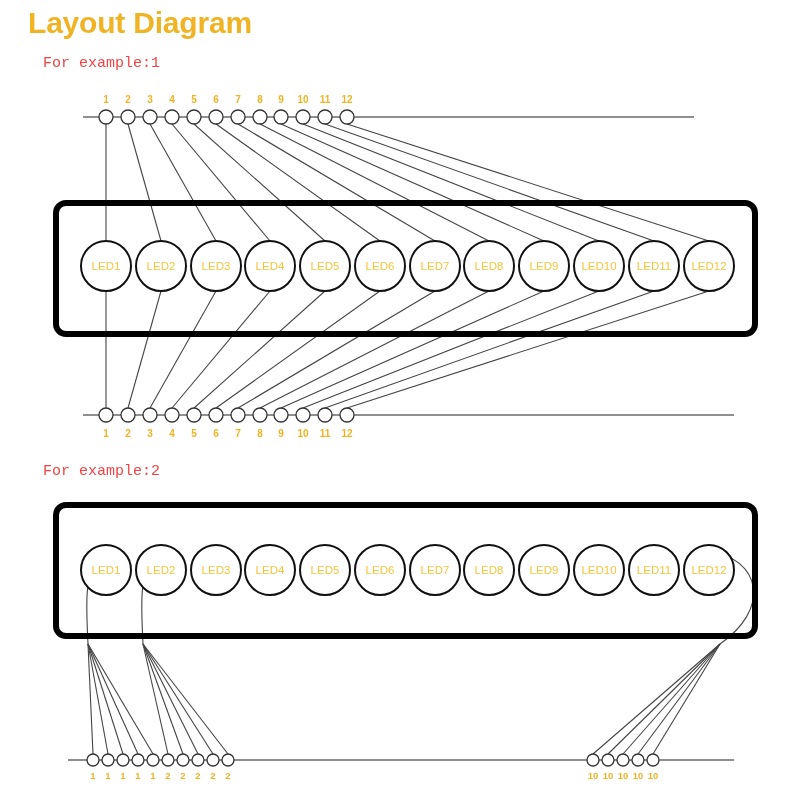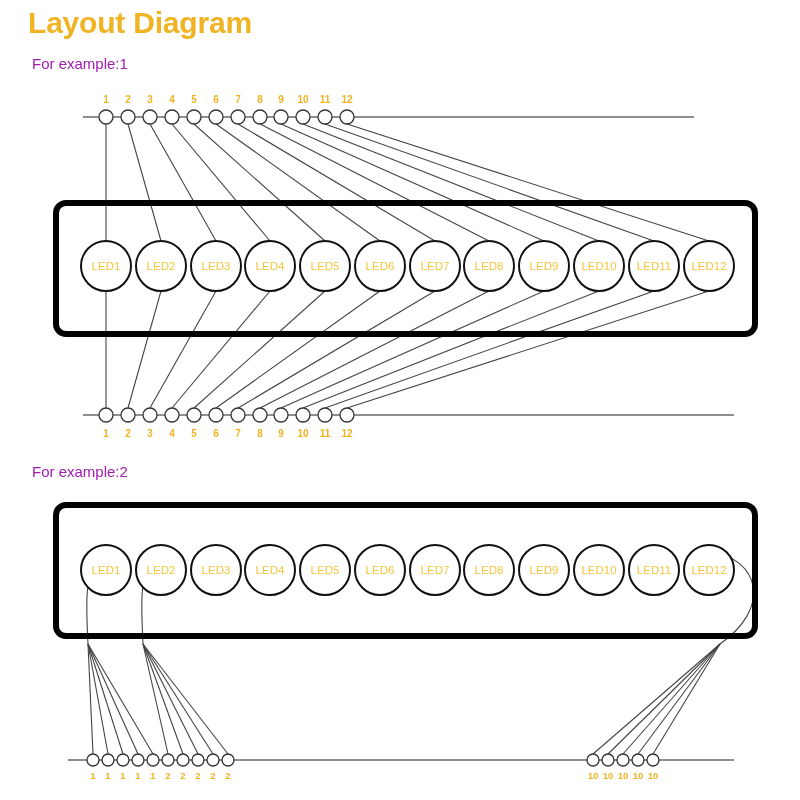--- a/index.html
+++ b/index.html
@@ -25,25 +25,26 @@
     left: 20px;
     top: 6px;
     font-size: 30px;
     font-weight: bold;
     color: #f0b323;
     letter-spacing: -0.2px;
     white-space: nowrap;
   }
   .section-label {
     position: absolute;
-    left: 24px;
+    left: 35px;
     font-size: 15px;
     font-weight: normal;
-    color: #a21caf;
+    color: #ef4444;
     white-space: nowrap;
+    font-family: Liberation Mono, monospace;
   }
   #label-ex1 { top: 55px; }
   #label-ex2 { top: 463px; }
   svg.diagram {
     position: absolute;
     left: 0;
     top: 0;
     width: 800px;
     height: 800px;
   }

